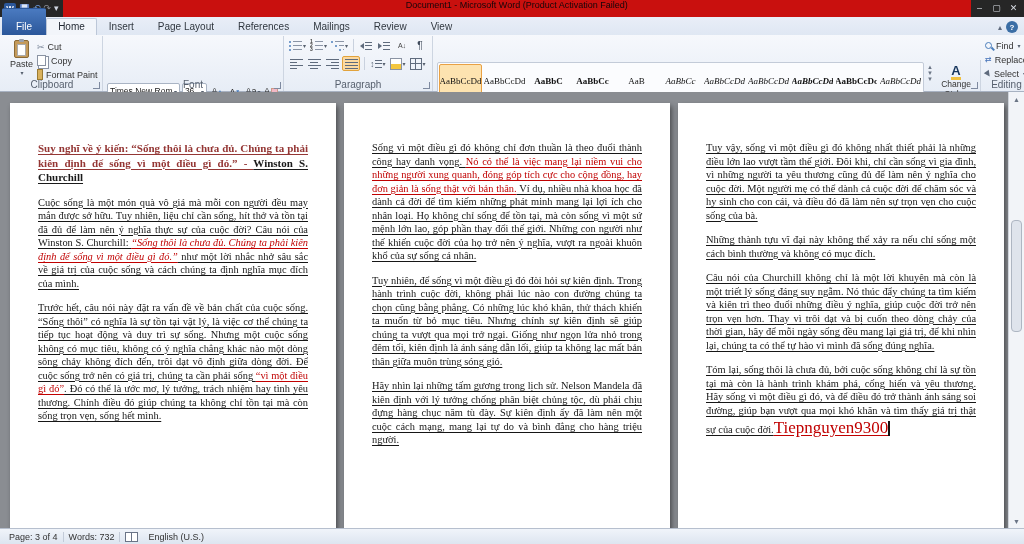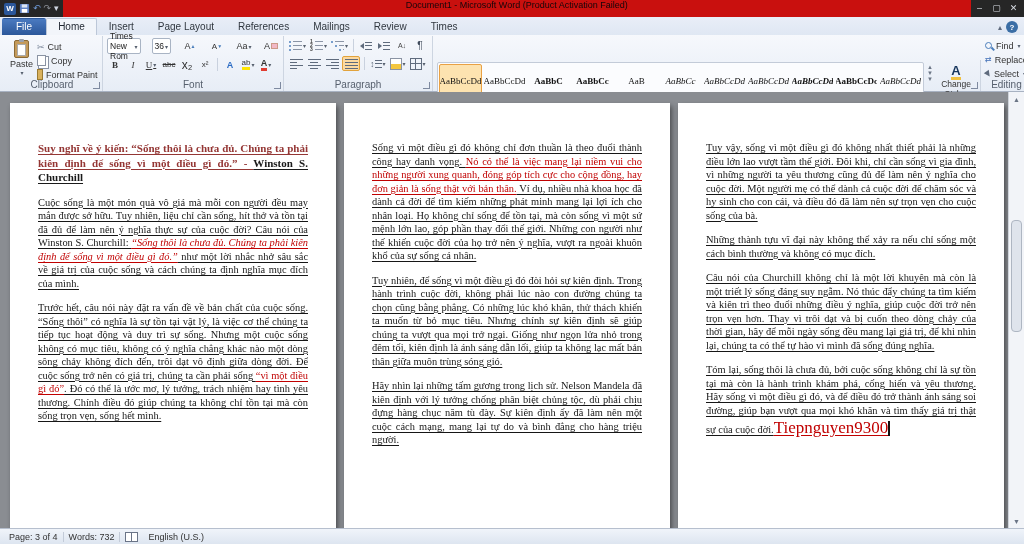--- a/index.html
+++ b/index.html
@@ -15,21 +15,21 @@
   .undo{color:#6f9bd8;} .redo{color:#8b8f96;}
   .title-band{flex:1;background:#c9100e;display:flex;align-items:flex-start;justify-content:center;}
   .title-band span{font-size:9px;color:#14060a;white-space:nowrap;overflow:hidden;}
   .winctl{display:flex;align-items:center;padding-right:2px;}
   .winctl span{width:17px;text-align:center;color:#d8dce3;font-size:9px;line-height:1;}
 
   
   .tabsrow{height:18px;background:linear-gradient(#e9eef7,#dfe7f3);display:flex;align-items:flex-end;
            padding-left:2px;flex:0 0 auto;}
   .tab{font-size:10px;color:#30373f;padding:2px 11px 3px;border:1px solid transparent;border-bottom:none;}
-  .tab.file{background:linear-gradient(#4a7ac0,#2b579a);color:#fff;border-radius:2px 2px 0 0;padding:2px 13px 3px;}
+  .tab.file{background:linear-gradient(#4a7ac0,#2b579a);color:#fff;border-radius:2px 2px 0 0;padding:12px 13px 3px;}
   .tab.active{background:#f2f5fa;border-color:#bcc7d8;border-radius:2px 2px 0 0;color:#1f2630;}
   .tabsrow .right{margin-left:auto;display:flex;align-items:center;gap:4px;padding:0 6px 2px;}
   .minrib{color:#5f6b7d;font-size:8px;}
   .helpbtn{width:12px;height:12px;border-radius:50%;background:#3b6ea5;color:#fff;font-size:8px;font-weight:bold;
            display:flex;align-items:center;justify-content:center;}
 
   
   .ribbon{height:55px;background:linear-gradient(#f6f8fc,#e7edf6);border-bottom:1px solid #a8b2c2;
           display:flex;align-items:stretch;flex:0 0 auto;padding:1px 0 0 2px;}
   .group{position:relative;border-right:1px solid #cdd5e1;padding:2px 4px 13px;display:flex;align-items:flex-start;}
@@ -187,21 +187,21 @@
   </div>
 
   <div class="tabsrow">
     <span class="tab file">File</span>
     <span class="tab active">Home</span>
     <span class="tab">Insert</span>
     <span class="tab">Page Layout</span>
     <span class="tab">References</span>
     <span class="tab">Mailings</span>
     <span class="tab">Review</span>
-    <span class="tab">Times</span>
+    <span class="tab">View</span>
     <span class="right">
       <span class="minrib">▴</span>
       <span class="helpbtn">?</span>
     </span>
   </div>
 
   <div class="ribbon">
 
     <div class="group" style="width:92px;">
       <div class="paste">
@@ -222,21 +222,21 @@
           <span class="fpicon"></span>
           <span style="white-space:nowrap;overflow:hidden;max-width:52px;">Format Painter</span>
         </div>
       </div>
       <div class="glabel">Clipboard</div>
       <div class="dlaunch"></div>
     </div>
 
     <div class="group" style="width:172px;">
       <div class="col" style="gap:3px;width:100%;">
-        <div class="row" style="gap:11px;">
+        <div class="row" style="gap:2px;margin-top:45px;">
           <div class="combo" style="width:84px;">
             <span>Times New Rom</span>
             <span class="arrow">▾</span>
           </div>
           <div class="combo" style="width:24px;">
             <span>36</span>
             <span class="arrow">▾</span>
           </div>
           <span class="ib">
               <span>A</span>

